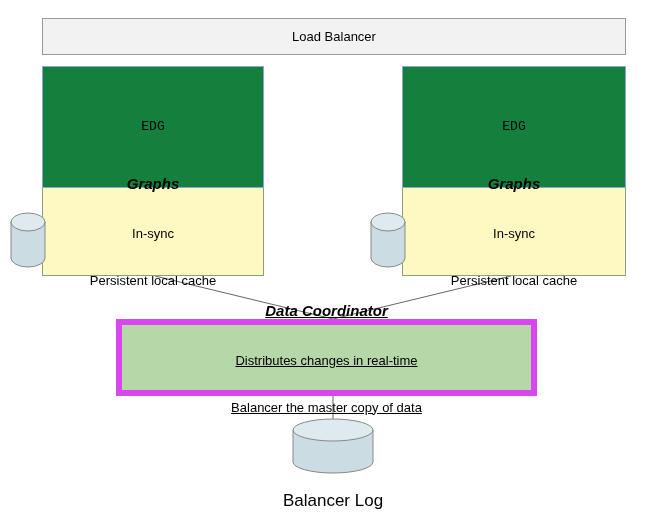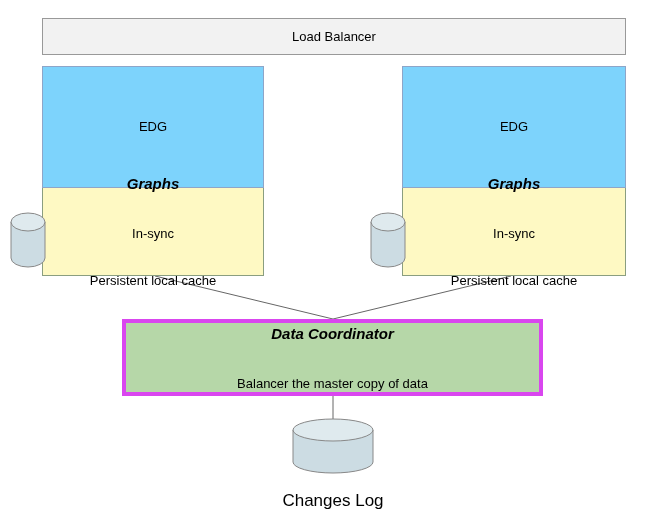--- a/index.html
+++ b/index.html
@@ -43,24 +43,25 @@
     width: 584px;
     height: 37px;
     background: #f2f2f2;
     border: 1px solid #999999;
     font-size: 13px;
     line-height: 16px;
   }
 
   
   .edg {
-    background: #7dd3fc;
+    background: #15803d;
     border: 1px solid #8ea5c8;
     font-size: 13px;
     line-height: 16px;
+    font-family: Liberation Mono, monospace;
   }
   .edg-left  { left: 42px;  top: 66px; width: 222px; height: 122px; }
   .edg-right { left: 402px; top: 66px; width: 224px; height: 122px; }
 
   
   .graphs {
     background: #fef9c3;
     border: 1px solid #8a9e80;
     border-top: none;
     font-size: 13px;
@@ -77,28 +78,29 @@
     margin-bottom: 1px;
   }
   .sub-line {
     font-size: 13px;
     line-height: 17px;
     margin-top: 30px;
   }
 
   
   .coordinator {
-    left: 122px;
+    left: 116px;
     top: 319px;
     width: 421px;
     height: 77px;
     background: #b6d7a8;
-    border: 4px solid #d946ef;
+    border: 6px solid #d946ef;
     font-size: 13px;
     line-height: 17px;
+    text-decoration: underline;
   }
   .coordinator .title-bi { font-size: 15px; line-height: 21px; }
 
   
   .cyl {
     position: absolute;
     z-index: 4;
   }
 
   
@@ -163,23 +165,24 @@
     <span class="sub-line">Persistent local cache</span>
   </div>
 
   <svg class="cyl" style="left:369px; top:212px;" width="38" height="56" viewBox="0 0 38 56">
     <path d="M2,10 L2,46 A17,9 0 0 0 36,46 L36,10 Z" fill="#ccdce3" stroke="#888888" stroke-width="1"></path>
     <ellipse cx="19" cy="10" rx="17" ry="9" fill="#dfeaee" stroke="#888888" stroke-width="1"></ellipse>
   </svg>
 
   <div class="box coordinator">
     <span class="title-bi">Data Coordinator</span>
+    <span class="sub-line">Distributes changes in real-time</span>
     <span class="sub-line">Balancer the master copy of data</span>
   </div>
 
   <svg class="cyl" style="left:291px; top:418px;" width="84" height="60" viewBox="0 0 84 60">
     <path d="M2,12 L2,44 A40,11 0 0 0 82,44 L82,12 Z" fill="#ccdce3" stroke="#888888" stroke-width="1"></path>
     <ellipse cx="42" cy="12" rx="40" ry="11" fill="#dfeaee" stroke="#888888" stroke-width="1"></ellipse>
   </svg>
 
-  <div class="cl-label">Changes Log</div>
+  <div class="cl-label">Balancer Log</div>
 
 </div>
 
 </body></html>

